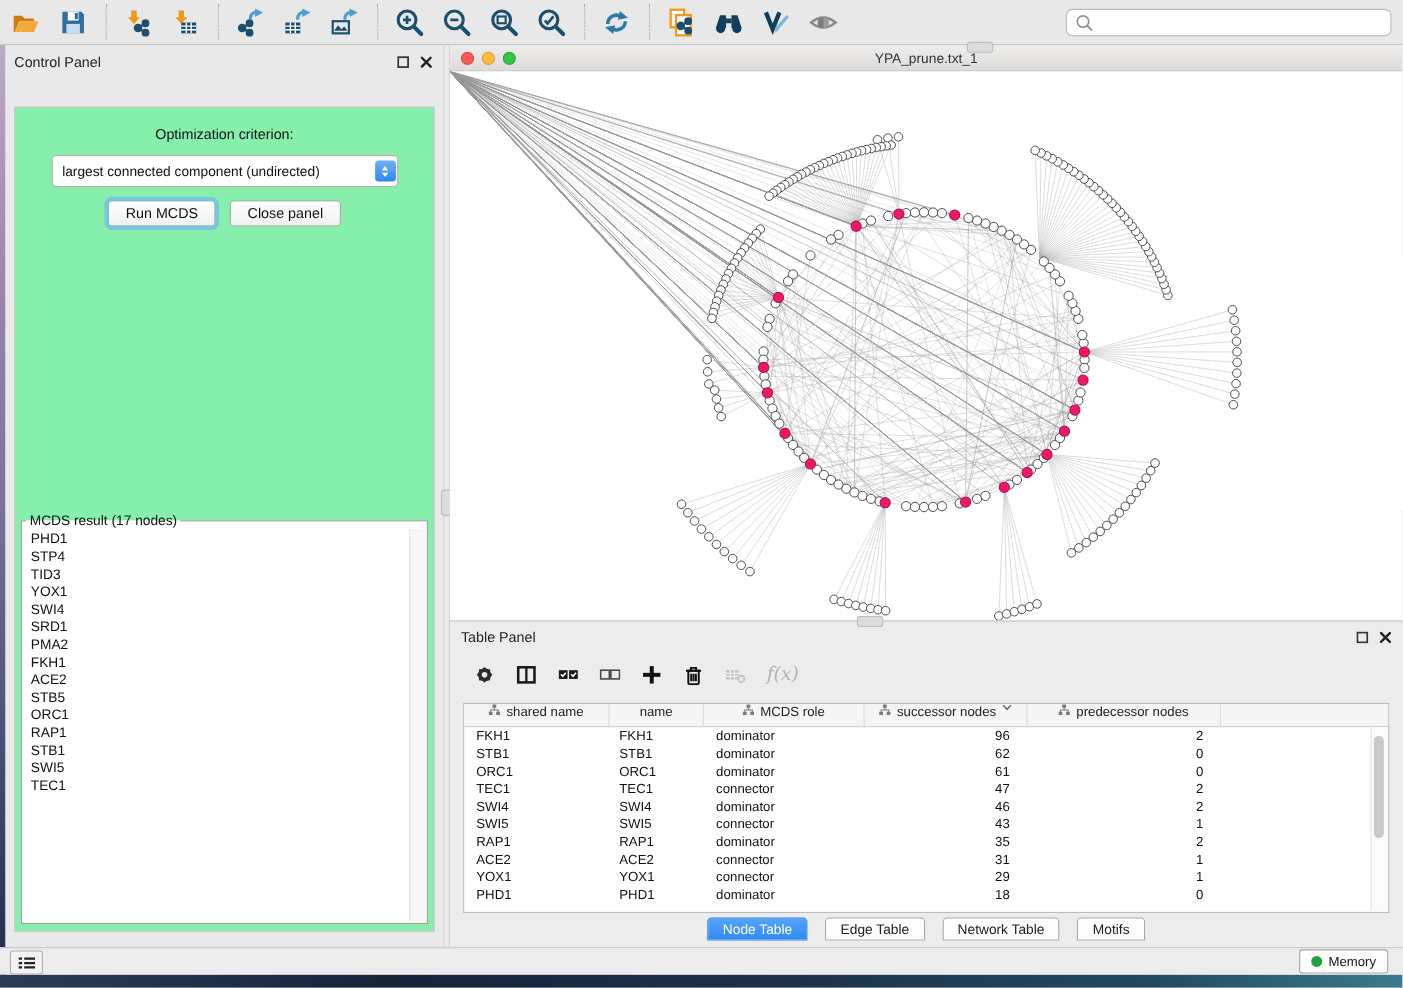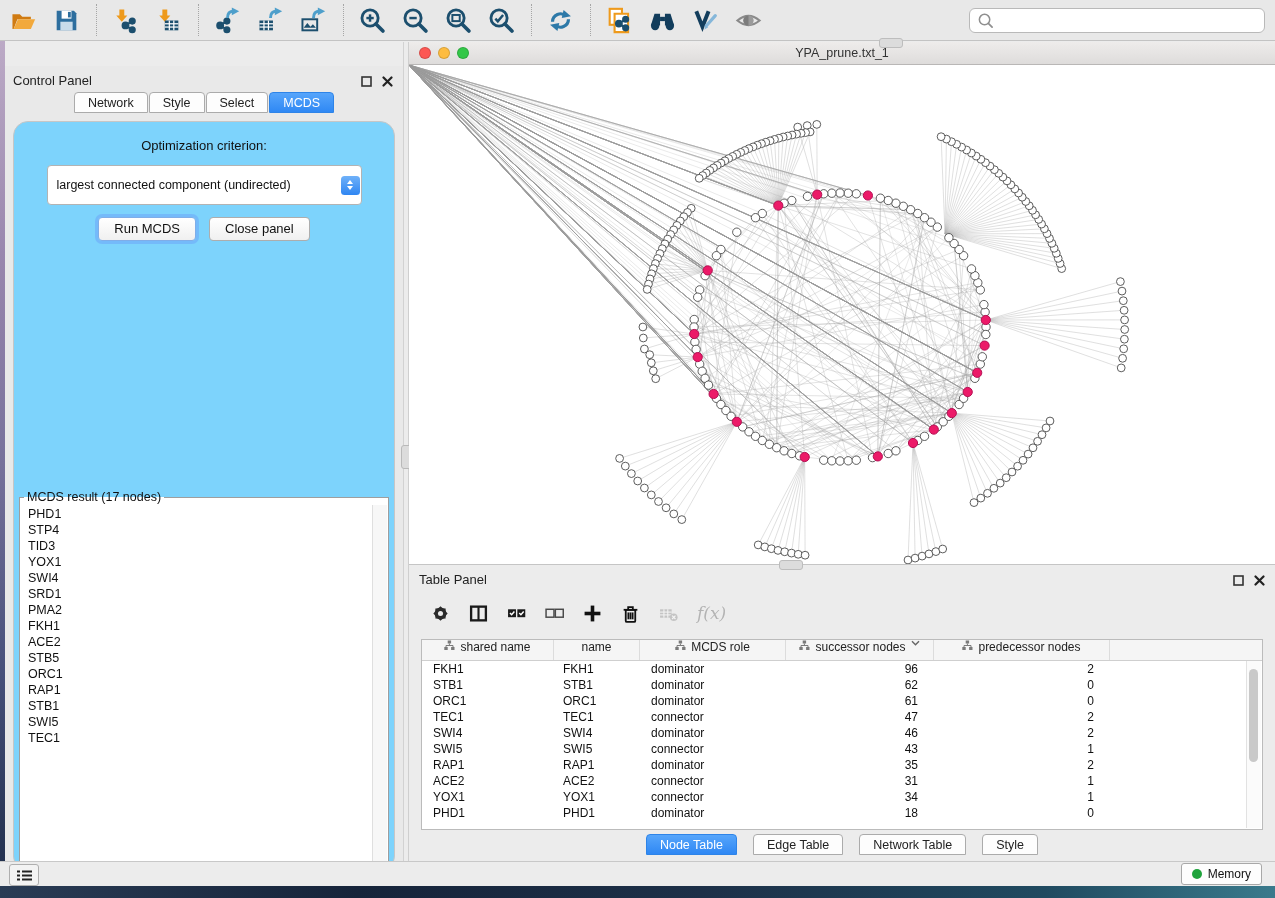--- a/index.html
+++ b/index.html
@@ -15,32 +15,32 @@
   .toolbar{position:absolute;left:0;top:0;right:0;height:41px;background:#E8E8E8;
      border-bottom:1px solid #C3C3C3;display:flex;align-items:center;padding-left:8px;box-sizing:border-box;}
   .tbtn{width:31px;height:31px;display:flex;align-items:center;justify-content:center;margin-right:12px;}
   .tbtn svg{width:27px;height:27px;}
   .tsep{width:1px;height:32px;border-left:1px dotted #A6A6A6;margin:0 12px 0 2px;}
   .searchbox{position:absolute;right:10px;top:8px;width:296px;height:25px;background:#fff;
      border:1px solid #B9B9B9;border-radius:6px;display:flex;align-items:center;box-sizing:border-box;}
   .searchbox svg{margin-left:7px;}
   .searchbox input{border:none;outline:none;flex:1;font-size:12px;background:transparent;padding:0 6px;}
   
-  .cpanel{position:absolute;left:5px;top:42px;width:398px;bottom:36px;background:#E9E9E9;margin-top:24px;}
+  .cpanel{position:absolute;left:5px;top:42px;width:398px;bottom:36px;background:#E9E9E9;}
   .cp-header{height:26px;position:relative;}
   .cp-title{position:absolute;left:8px;top:7px;font-size:13px;color:#222;}
   .win-icons{position:absolute;right:10px;top:7px;display:flex;gap:10px;align-items:center;}
   .tabs-row{display:flex;justify-content:center;gap:1px;height:21px;}
   .tab{background:#FDFDFD;border:1px solid #ABABAB;border-radius:4px 4px 0 0;font-size:12.5px;
      color:#222;padding:2px 13px;line-height:16px;box-sizing:border-box;}
   .tab.active{color:#fff;border-color:#2E84E8;background:linear-gradient(#56A5FB,#2F88F4);}
-  .cp-body{position:absolute;left:8px;right:8px;top:55px;height:748px;background:#7dd3fc;
-     border:1px solid #C6C6C6;border-radius:15px;}
+  .cp-body{position:absolute;left:8px;right:8px;top:55px;height:748px;background:#86efac;
+     border:1px solid #C6C6C6;border-radius:0;}
   .opt-label{text-align:center;margin-top:16px;font-size:13px;color:#111;}
-  .combo{width:315px;height:40px;margin:12px auto 0 auto;background:#fff;border:1px solid #B3B3B3;
+  .combo{width:315px;height:29px;margin:12px auto 0 auto;background:#fff;border:1px solid #B3B3B3;
      border-radius:4px;display:flex;align-items:center;box-sizing:border-box;position:relative;}
   .combo-text{flex:1;font-size:12.5px;color:#111;padding-left:9px;white-space:nowrap;}
   .combo-step{width:19px;height:19px;margin-right:1px;border-radius:3.5px;
      background:linear-gradient(#6FB1F9,#2F86F2);display:flex;flex-direction:column;
      align-items:center;justify-content:center;gap:2px;}
   .chev-up{width:0;height:0;border-left:3.5px solid transparent;border-right:3.5px solid transparent;border-bottom:4px solid #fff;}
   .chev-dn{width:0;height:0;border-left:3.5px solid transparent;border-right:3.5px solid transparent;border-top:4px solid #fff;}
   .btn-row{display:flex;justify-content:center;gap:13px;margin-top:12px;}
   .pbtn{background:linear-gradient(#FFFFFF,#F0F0F0);border:1px solid #ADADAD;border-radius:4px;
      font-size:13px;color:#111;padding:3px 15px;line-height:16px;}
@@ -268,26 +268,20 @@
     <span class="cp-title">Control Panel</span>
     <span class="win-icons">
       <span><svg width="11" height="11">
             <rect x="1" y="1" width="9" height="9" fill="none" stroke="#333" stroke-width="1.6"></rect>
           </svg></span>
       <span><svg width="11" height="11">
             <path d="M1.5 1.5 L9.5 9.5 M9.5 1.5 L1.5 9.5" stroke="#222" stroke-width="2.2" stroke-linecap="round"></path>
           </svg></span>
     </span>
   </div>
-  <div class="tabs-row" id="cp-tabs">
-      <div class="tab">Network</div>
-      <div class="tab">Style</div>
-      <div class="tab">Select</div>
-      <div class="tab active">MCDS</div>
-    </div>
   <div class="cp-body">
     <div class="opt-label">Optimization criterion:</div>
     <div class="combo">
       <span class="combo-text">largest connected component (undirected)</span>
       <span class="combo-step">
           <span class="chev-up"></span>
           <span class="chev-dn"></span>
         </span>
     </div>
     <div class="btn-row">
@@ -1314,40 +1308,40 @@
     <div class="td" style="width:132px;padding-left:11px">ACE2</div>
     <div class="td" style="width:86px;padding-left:9px">ACE2</div>
     <div class="td" style="width:146px;padding-left:11px">connector</div>
     <div class="td num" style="width:148px;padding-right:16px">31</div>
     <div class="td num" style="width:176px;padding-right:16px">1</div>
   </div>
         <div class="tr">
     <div class="td" style="width:132px;padding-left:11px">YOX1</div>
     <div class="td" style="width:86px;padding-left:9px">YOX1</div>
     <div class="td" style="width:146px;padding-left:11px">connector</div>
-    <div class="td num" style="width:148px;padding-right:16px">34</div>
+    <div class="td num" style="width:148px;padding-right:16px">29</div>
     <div class="td num" style="width:176px;padding-right:16px">1</div>
   </div>
         <div class="tr">
     <div class="td" style="width:132px;padding-left:11px">PHD1</div>
     <div class="td" style="width:86px;padding-left:9px">PHD1</div>
     <div class="td" style="width:146px;padding-left:11px">dominator</div>
     <div class="td num" style="width:148px;padding-right:16px">18</div>
     <div class="td num" style="width:176px;padding-right:16px">0</div>
   </div>
       </div>
     <div class="tscroll">
         <div class="tthumb"></div>
       </div>
   </div>
   <div class="tp-tabs" id="tp-tabs">
       <div class="tab active">Node Table</div>
       <div class="tab">Edge Table</div>
       <div class="tab">Network Table</div>
-      <div class="tab">Style</div>
+      <div class="tab">Motifs</div>
     </div>
 </div>
 
 <div class="statusbar">
   <div class="list-btn">
     <svg width="16" height="13">
         <g stroke="#222" stroke-width="2">
           <line x1="1" y1="2.5" x2="4" y2="2.5"></line>
           <line x1="6" y1="2.5" x2="16" y2="2.5"></line>
           <line x1="1" y1="6.5" x2="4" y2="6.5"></line>

